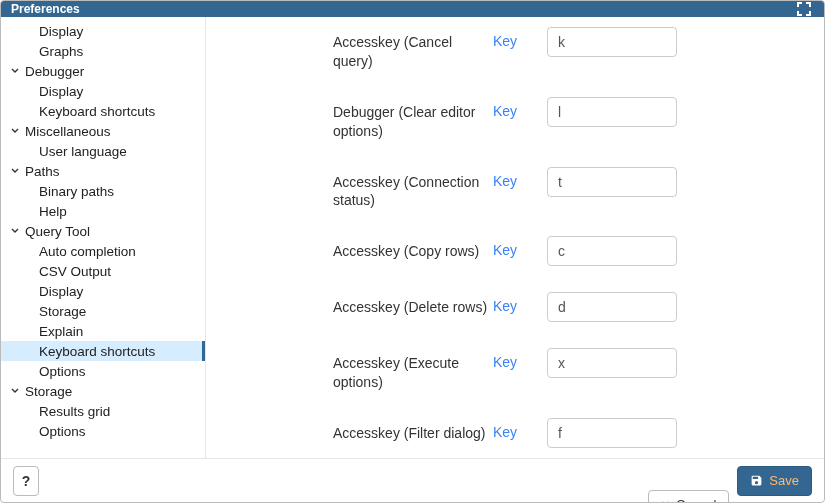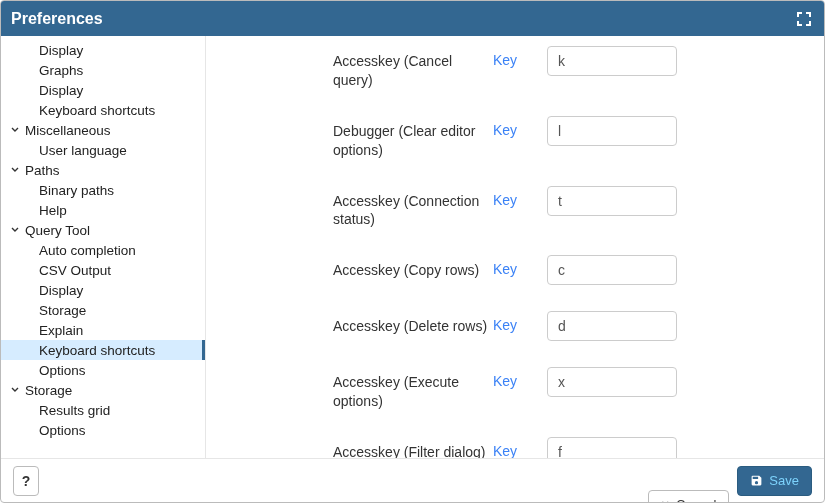--- a/index.html
+++ b/index.html
@@ -16,26 +16,26 @@
     display: flex;
     flex-direction: column;
     border: 1px solid #bbb;
     border-radius: 4px;
     overflow: hidden;
     position: relative;
   }
   .header {
     background: #336791;
     color: #fff;
-    height: 35px;
+    height: 16px;
     display: flex;
     align-items: center;
     padding: 0 10px;
     font-weight: 600;
-    font-size: 16px;
+    font-size: 12px;
   }
   .header .title { flex: 1; }
   .header .maxbtn {
     width: 20px; height: 20px;
     display:flex; align-items:center; justify-content:center;
     cursor:pointer;
   }
   .header .maxbtn svg { display:block; }
 
   .body {
@@ -140,21 +140,21 @@
   }
   .btn-cancel {
     background: #fff;
     border-color: #bbb;
     color: #333;
     margin-right: 8px;
     margin-top: 48px;
   }
   .btn-save {
     background: #336791;
-    color: #7dd3fc;
+    color: #fdba74;
     border-color: #2b5c80;
   }
   .icon-x::before { content:"✕"; font-size:11px; font-weight:bold; }
   .icon-save { width:13px; height:13px; display:inline-flex; }
 </style>
 </head>
 <body>
 
 <div class="dialog">
 
@@ -168,20 +168,28 @@
   </div>
 
   <div class="body">
 
     <div class="sidebar" id="sidebar">
         <div class="tree-row leaf">
           <span>Display</span>
         </div>
         <div class="tree-row leaf">
           <span>Graphs</span>
+        </div>
+        <div class="tree-row branch">
+          <span class="chevron">
+            <svg width="10" height="10" viewBox="0 0 10 10">
+              <path d="M2 3 L5 6 L8 3" stroke="#333" stroke-width="1.4" fill="none"></path>
+            </svg>
+          </span>
+          <span>Debugger</span>
         </div>
         <div class="tree-row leaf">
           <span>Display</span>
         </div>
         <div class="tree-row leaf">
           <span>Keyboard shortcuts</span>
         </div>
         <div class="tree-row branch">
           <span class="chevron">
             <svg width="10" height="10" viewBox="0 0 10 10">

